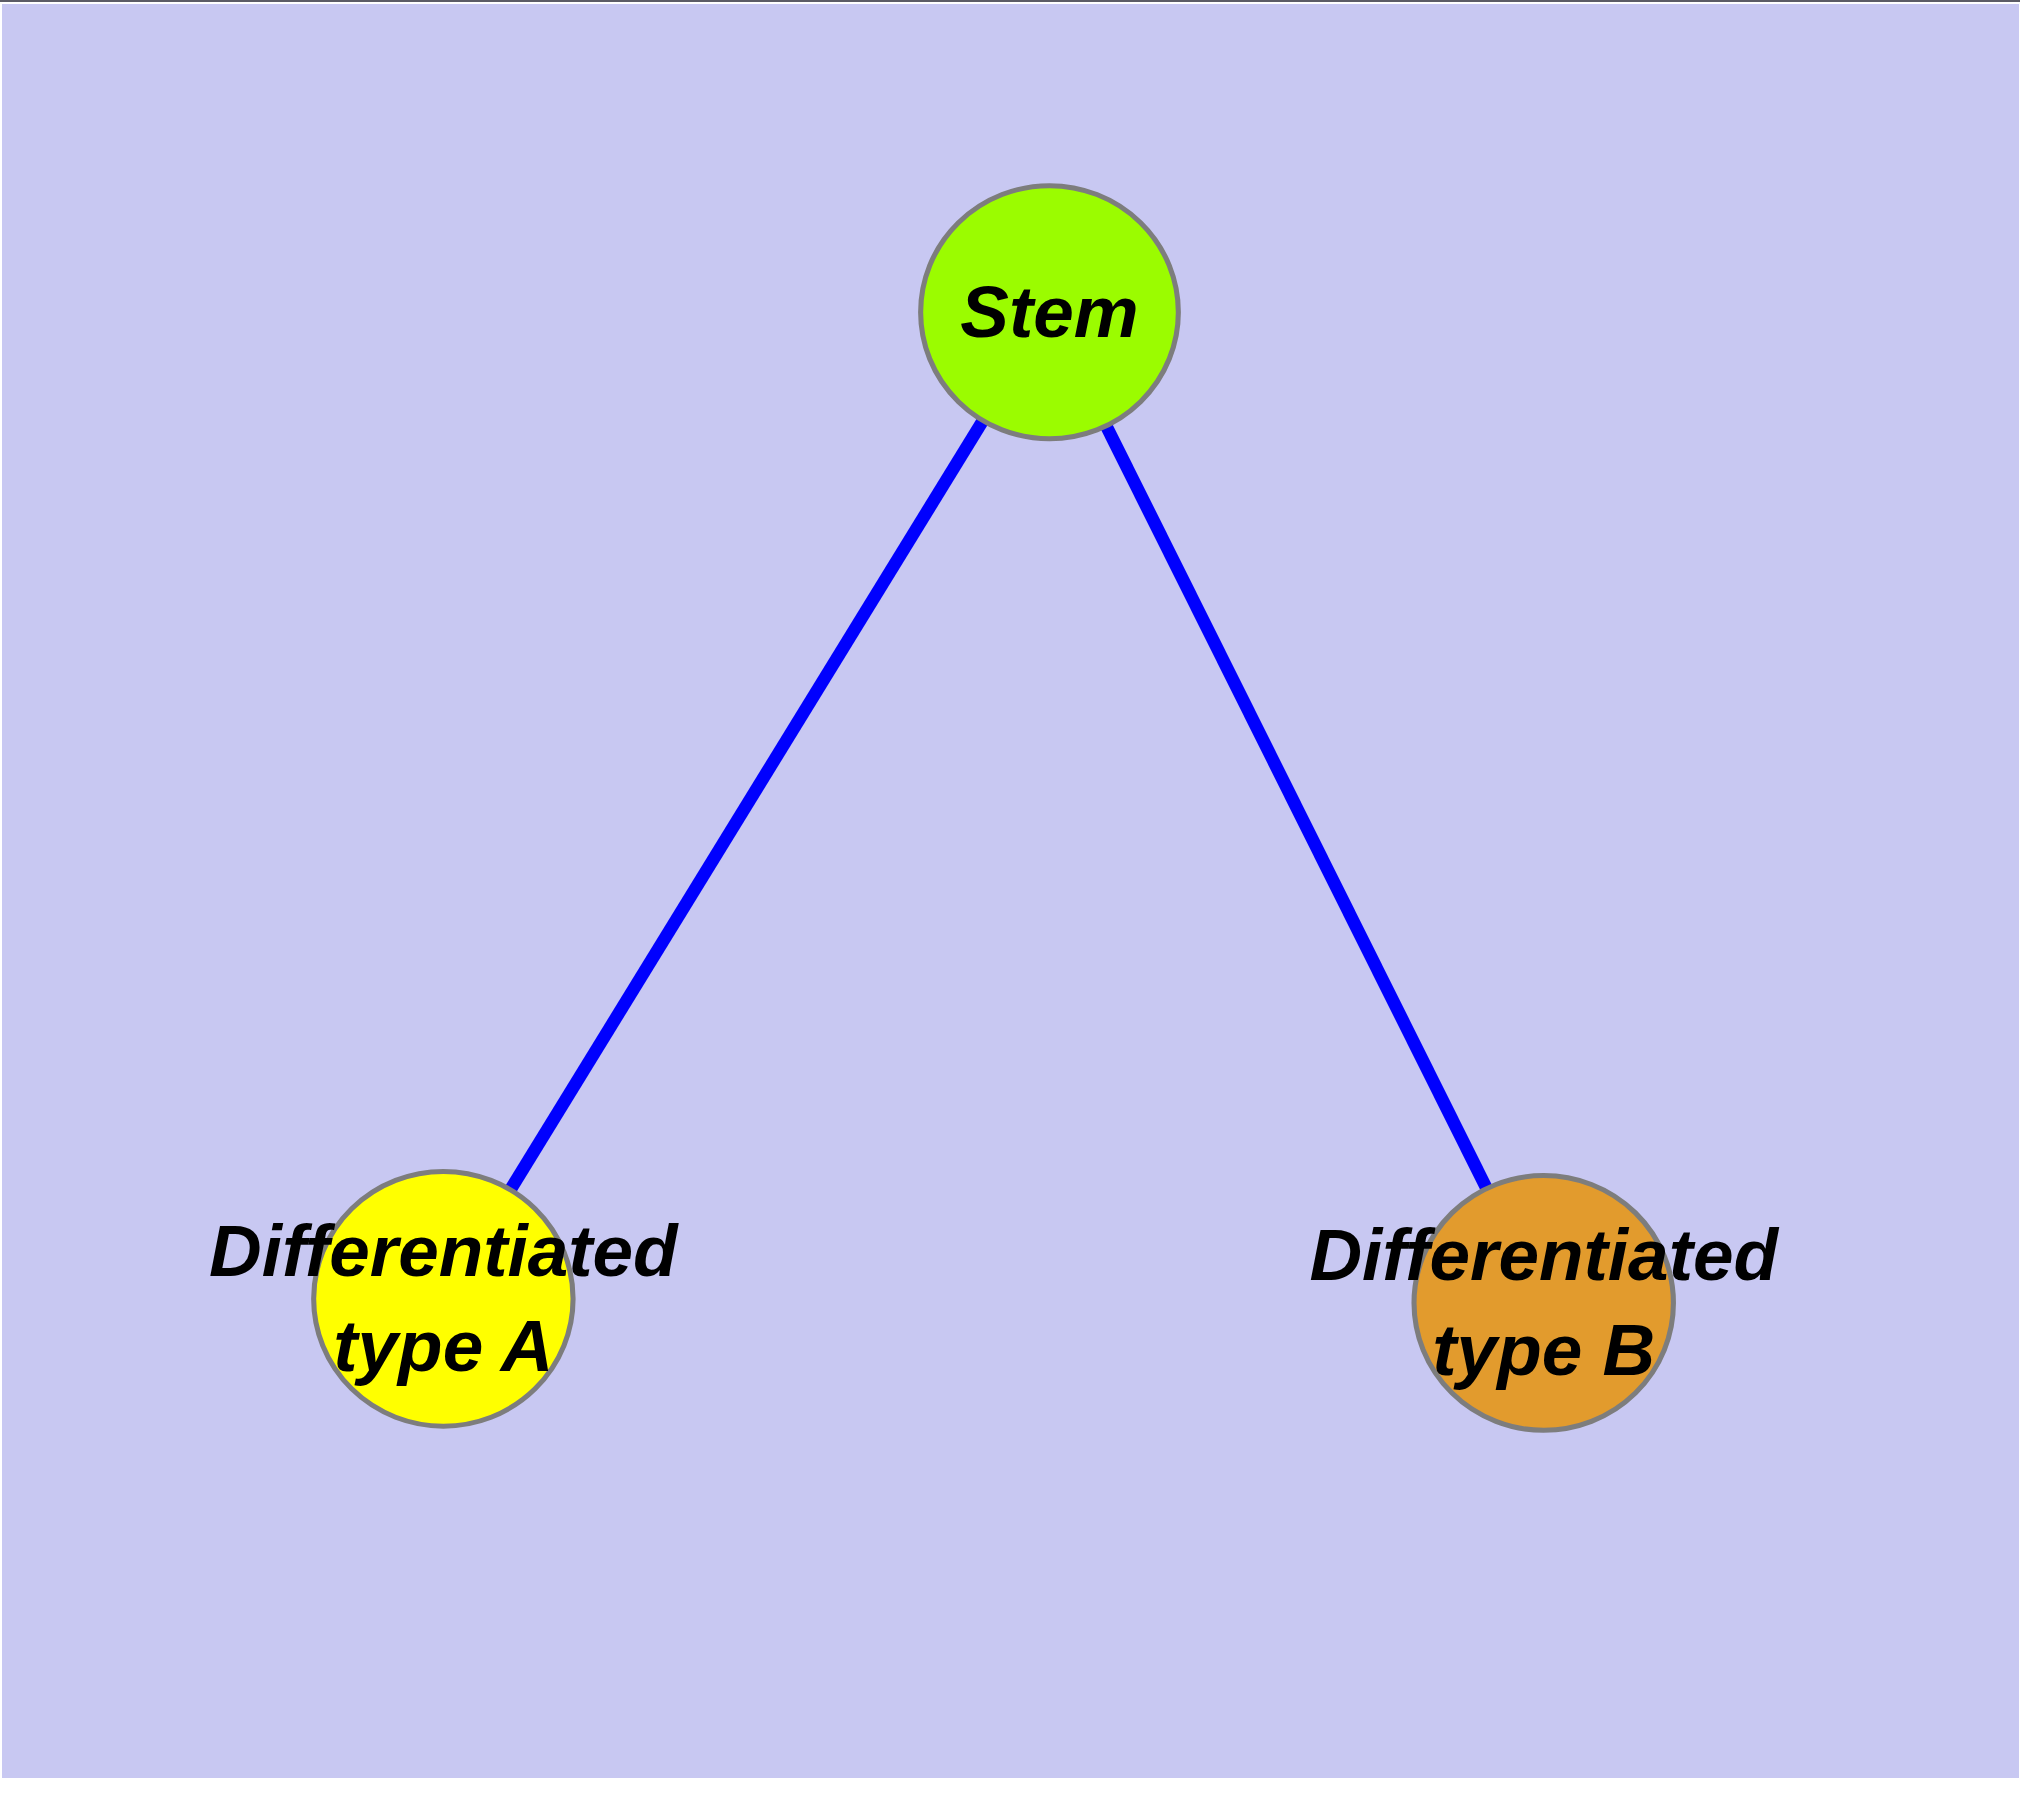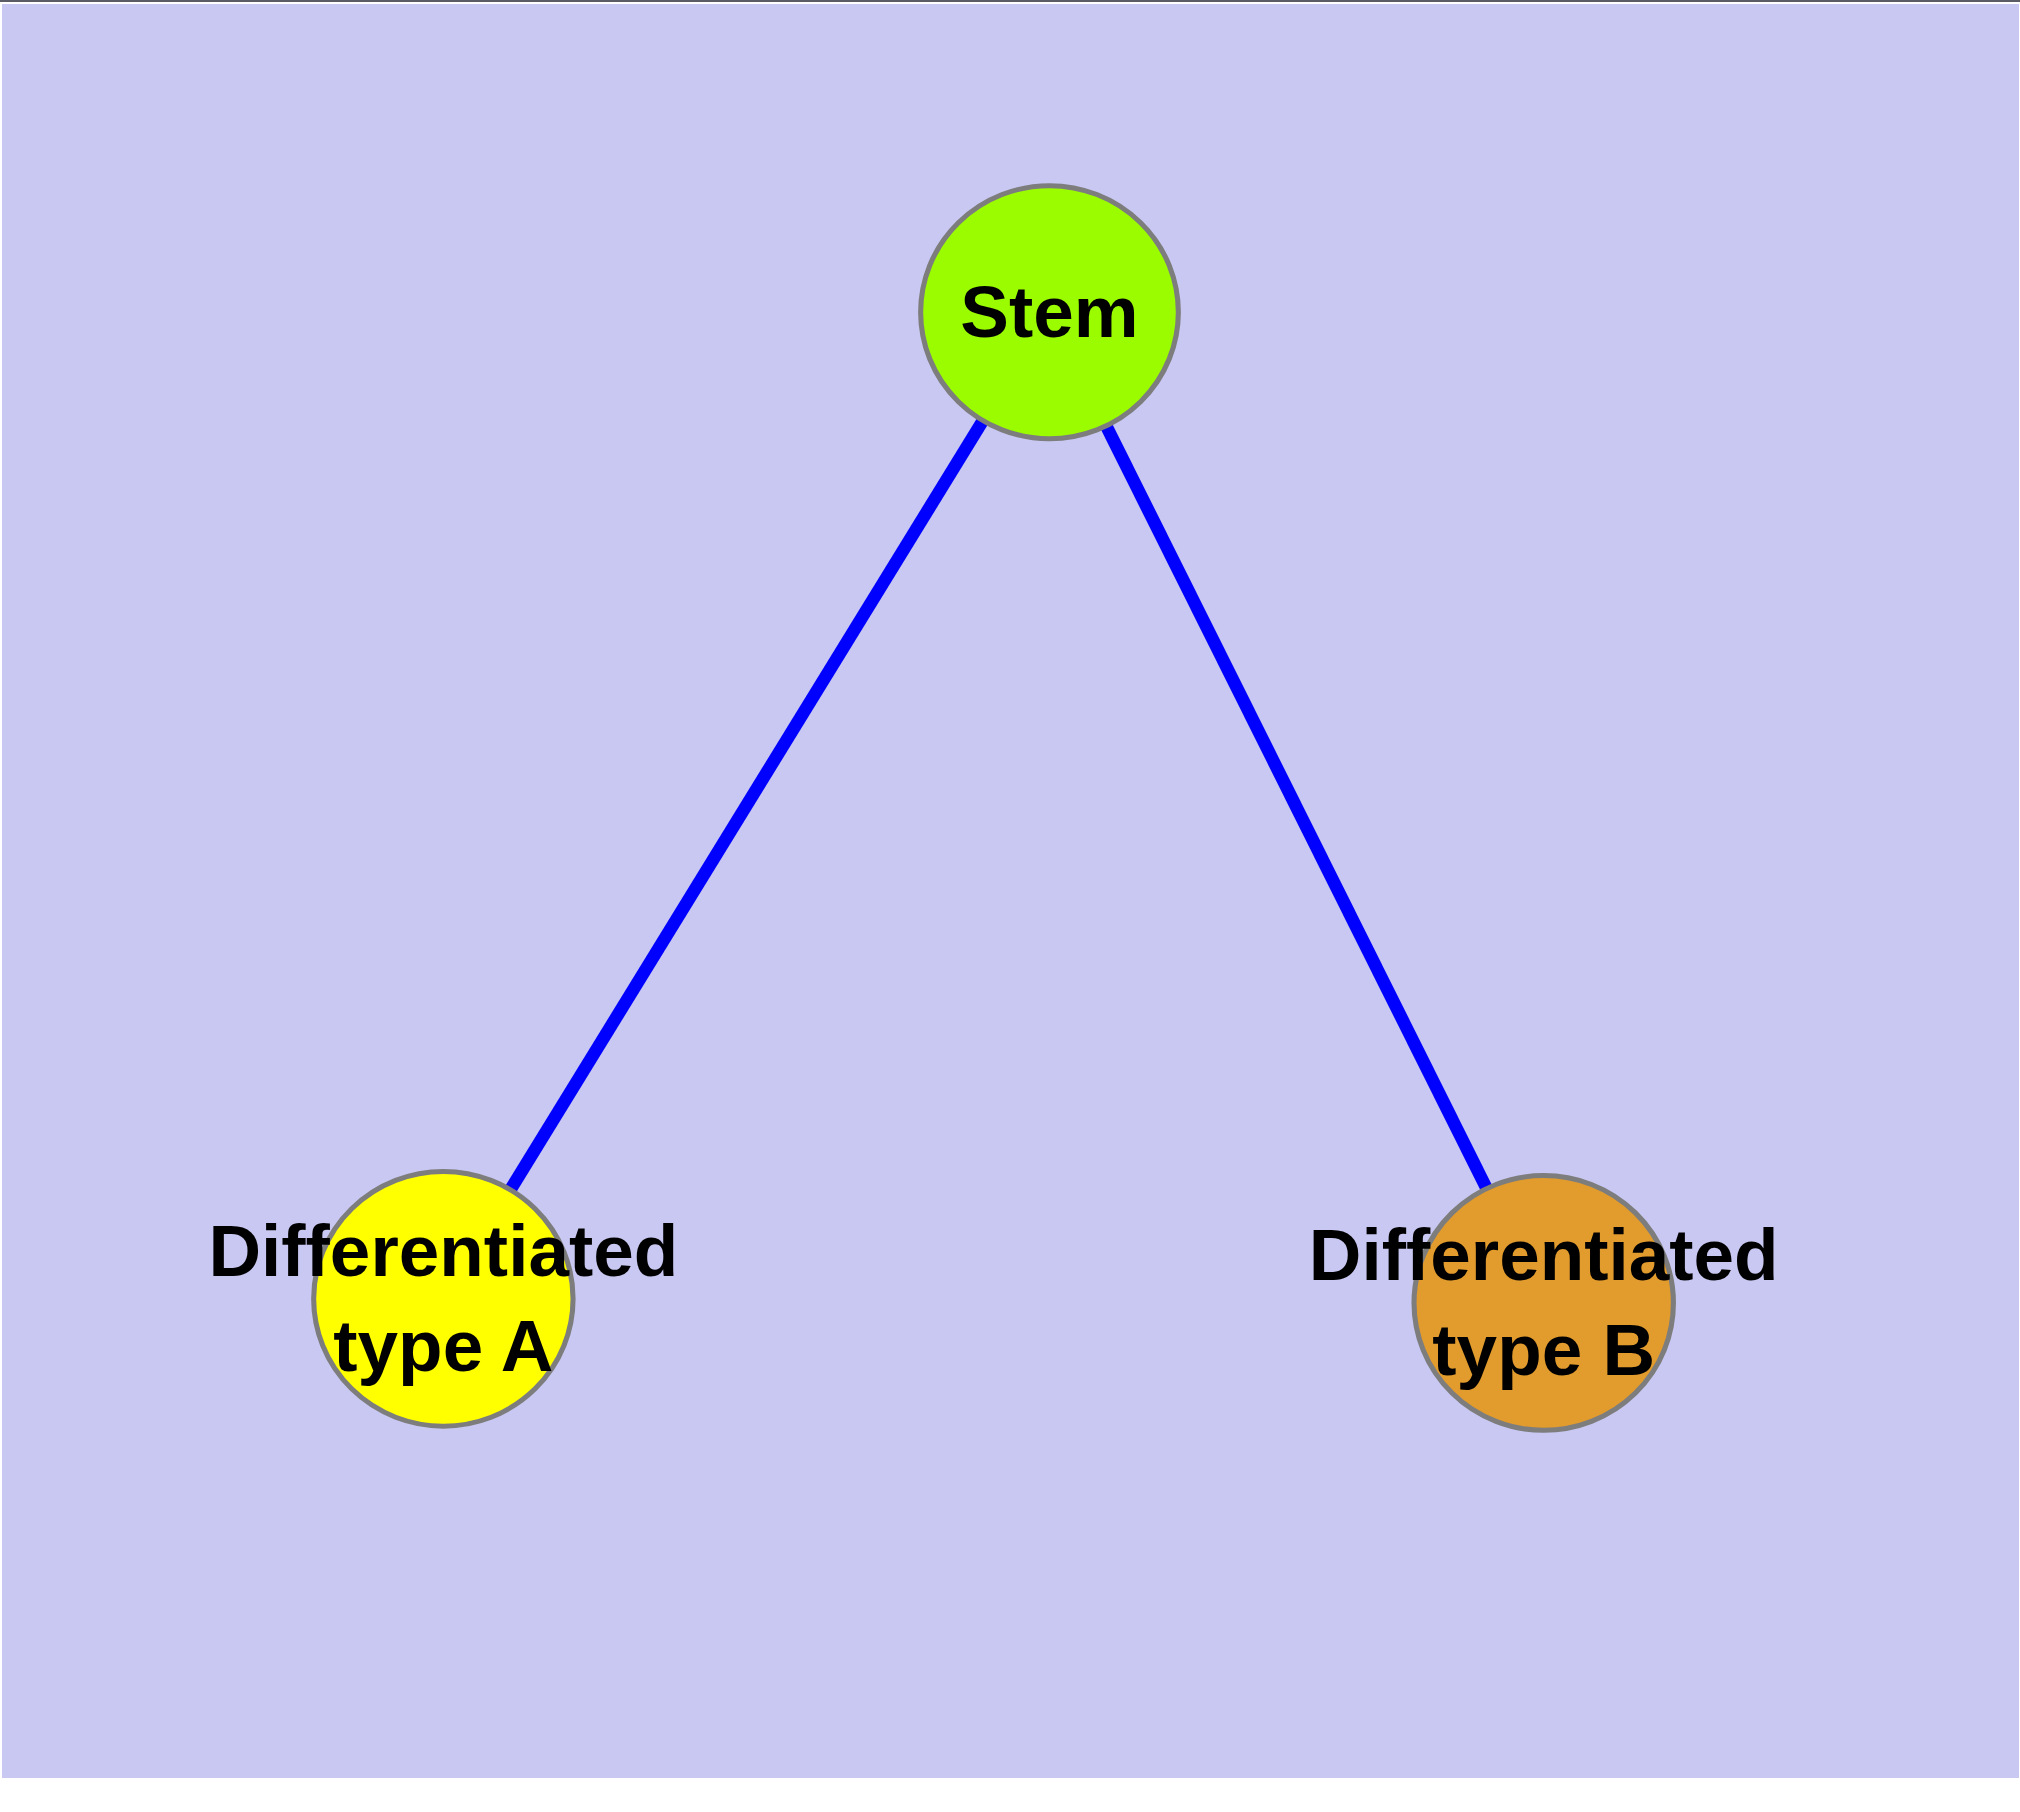--- a/index.html
+++ b/index.html
@@ -8,20 +8,21 @@
     width: 2021px;
     height: 1812px;
     overflow: hidden;
     font-family: "Liberation Sans", sans-serif;
   }
   .root {
     position: relative;
     width: 2021px;
     height: 1780px;
     background: #0c4a6e;
+    font-style: italic;
   }
   .canvas {
     position: absolute;
     inset: 0;
     background: #C8C8F2;
   }
   .canvas svg {
     display: block;
     width: 100%;
     height: 100%;

